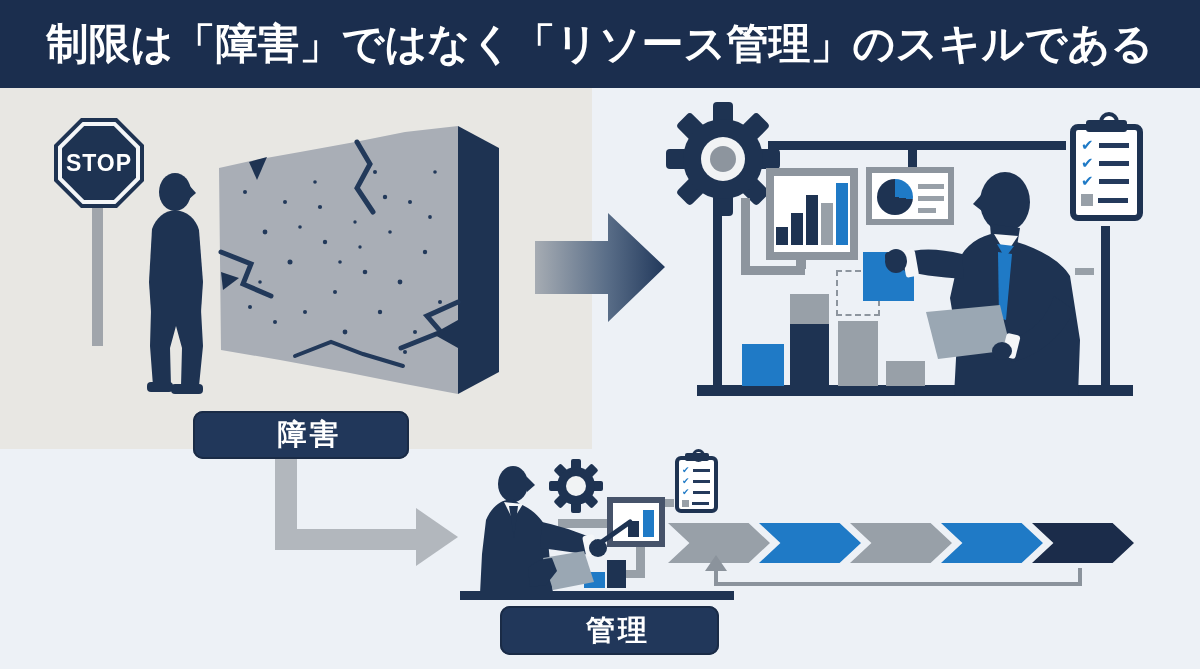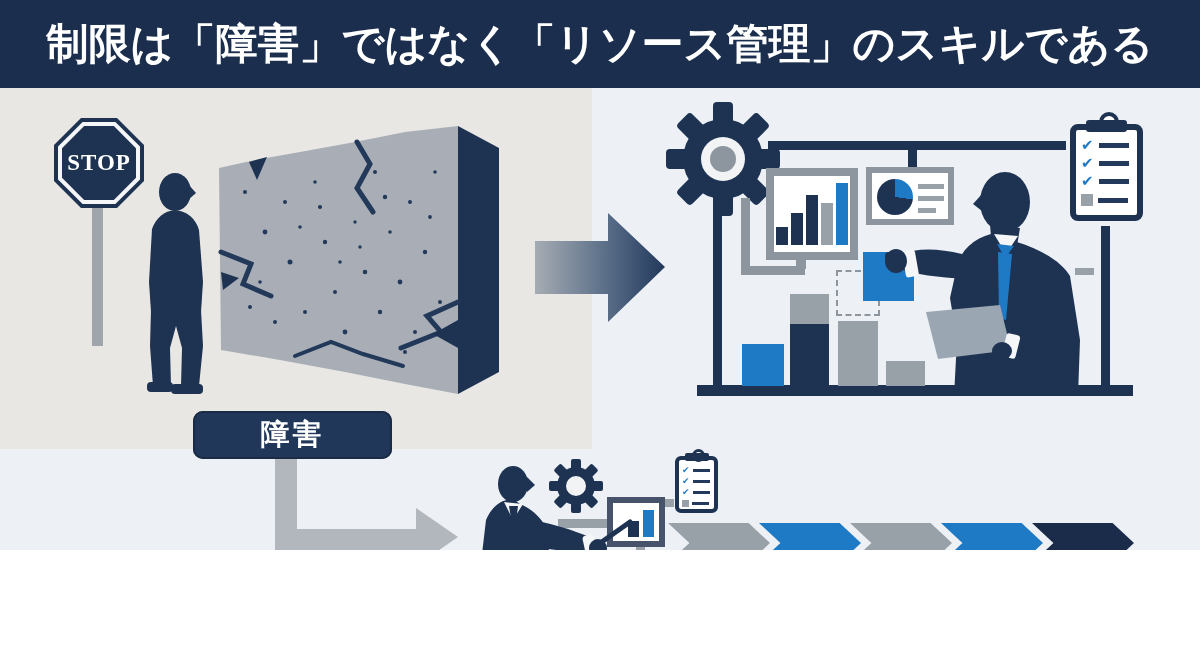--- a/index.html
+++ b/index.html
@@ -1,36 +1,36 @@
 <!DOCTYPE html>
 <html><head>
 <meta charset="utf-8">
 <style>
   html,body{margin:0;padding:0;}
   body{font-family:"Liberation Sans","DejaVu Sans",sans-serif;}
-  #stage{position:relative;width:1200px;height:550px;background:#edf1f6;overflow:hidden;}
+  #stage{position:relative;width:1200px;height:669px;background:#edf1f6;overflow:hidden;}
   .abs{position:absolute;}
 
   
   .header{left:0;top:0;width:1200px;height:88px;background:#1b2e4e;display:flex;align-items:center;justify-content:center;}
   .header h1{margin:0;color:#ffffff;font-size:42px;font-weight:900;letter-spacing:0px;white-space:nowrap;}
 
   
   .panel{left:0;top:88px;width:592px;height:361px;background:#e8e7e3;}
 
   
-  .oct{clip-path:polygon(30% 0,70% 0,100% 30%,100% 70%,70% 100%,30% 100%,0 70%,0 30%);font-family:Liberation Serif, serif;}
+  .oct{clip-path:polygon(30% 0,70% 0,100% 30%,100% 70%,70% 100%,30% 100%,0 70%,0 30%);}
   .stop-outer{left:54px;top:118px;width:90px;height:90px;background:#1e3352;}
   .stop-white{left:58px;top:122px;width:82px;height:82px;background:#f4f6f8;}
   .stop-inner{left:62px;top:126px;width:74px;height:74px;background:#1e3352;display:flex;align-items:center;justify-content:center;}
   .stop-inner span{color:#ffffff;font-size:23px;font-weight:800;letter-spacing:1px;}
   .stop-pole{left:92px;top:206px;width:11px;height:140px;background:#a0a5ab;}
 
   
-  .tagbox{background:#21375a;border-radius:10px;display:flex;align-items:center;justify-content:center;box-shadow:0 0 0 2px #1a2b46 inset;}
+  .tagbox{background:#21375a;border-radius:10px;display:flex;align-items:center;justify-content:center;box-shadow:0 0 0 2px #1a2b46 inset;padding-left:17px;}
   .tagbox span{color:#ffffff;font-size:29px;font-weight:800;letter-spacing:3px;}
   .tag-obstacle{left:193px;top:411px;width:199px;height:48px;}
   .tag-resource{left:807px;top:410px;width:180px;height:48px;}
   .tag-management{left:500px;top:606px;width:202px;height:49px;}
 
   
   .elbow-v{left:275px;top:459px;width:22px;height:72px;background:#b2b7bd;}
   .elbow-h{left:275px;top:529px;width:141px;height:21px;background:#b2b7bd;}
   .elbow-head{left:416px;top:508px;width:0;height:0;border-top:29px solid transparent;border-bottom:29px solid transparent;border-left:42px solid #b2b7bd;}
 
@@ -358,14 +358,17 @@
     </g>
     <rect x="126" y="77" width="12" height="21" rx="3" fill="#f4f6f8" transform="rotate(-12 132 87)"></rect>
     <ellipse cx="140" cy="90" rx="9" ry="9" fill="#1e3352"></ellipse>
     <line x1="138" y1="88" x2="172" y2="64" stroke="#1e3352" stroke-width="5" stroke-linecap="round"></line>
     <polygon points="85,100 126,93 136,124 95,132" fill="#9aa7b3"></polygon>
     <path d="M70,110 C76,104 86,100 94,100 L99,113 L88,127 L72,129 Z" fill="#1e3352"></path>
     <polygon points="46,44 65,46 55,62" fill="#f4f6f8"></polygon>
     <polygon points="51,48 60,48 56,80" fill="#1e3352"></polygon>
   </svg>
 
+  <div class="abs tagbox tag-management">
+    <span>管理</span>
+  </div>
 
 </div>
 
 </body></html>

